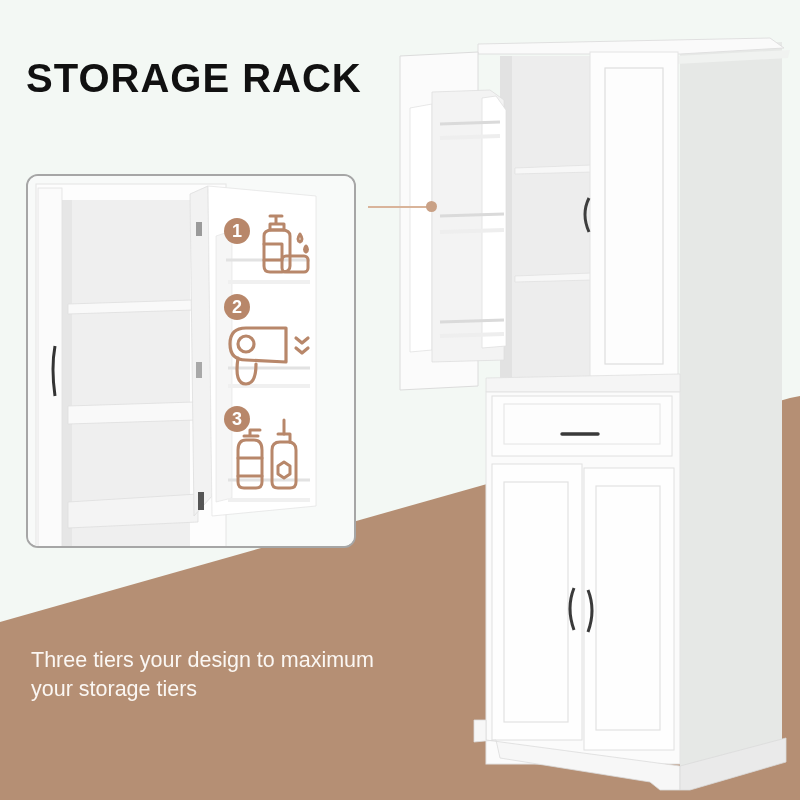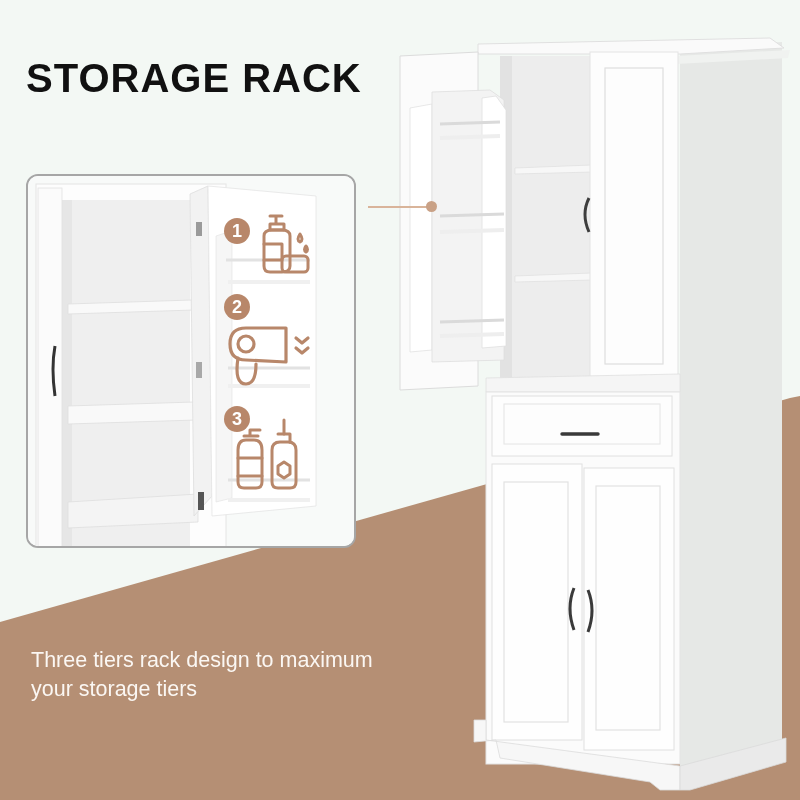--- a/index.html
+++ b/index.html
@@ -132,15 +132,15 @@
       <path d="M6,42 h24 M6,60 h24"></path>
       <path d="M52,4 v14"></path>
       <path d="M46,18 h12 v8"></path>
       <path d="M40,34 q0,-8 8,-8 h8 q8,0 8,8 v32 q0,6 -6,6 h-12 q-6,0 -6,-6z"></path>
       <path d="M52,46 l6,4 v8 l-6,4 l-6,-4 v-8z"></path>
     </g>
   </svg>
 </div>
 
 <div class="caption">
-  <div>Three tiers rack design to maximum</div>
+  <div>Three tiers your design to maximum</div>
   <div>your storage tiers</div>
 </div>
 
 </body></html>

